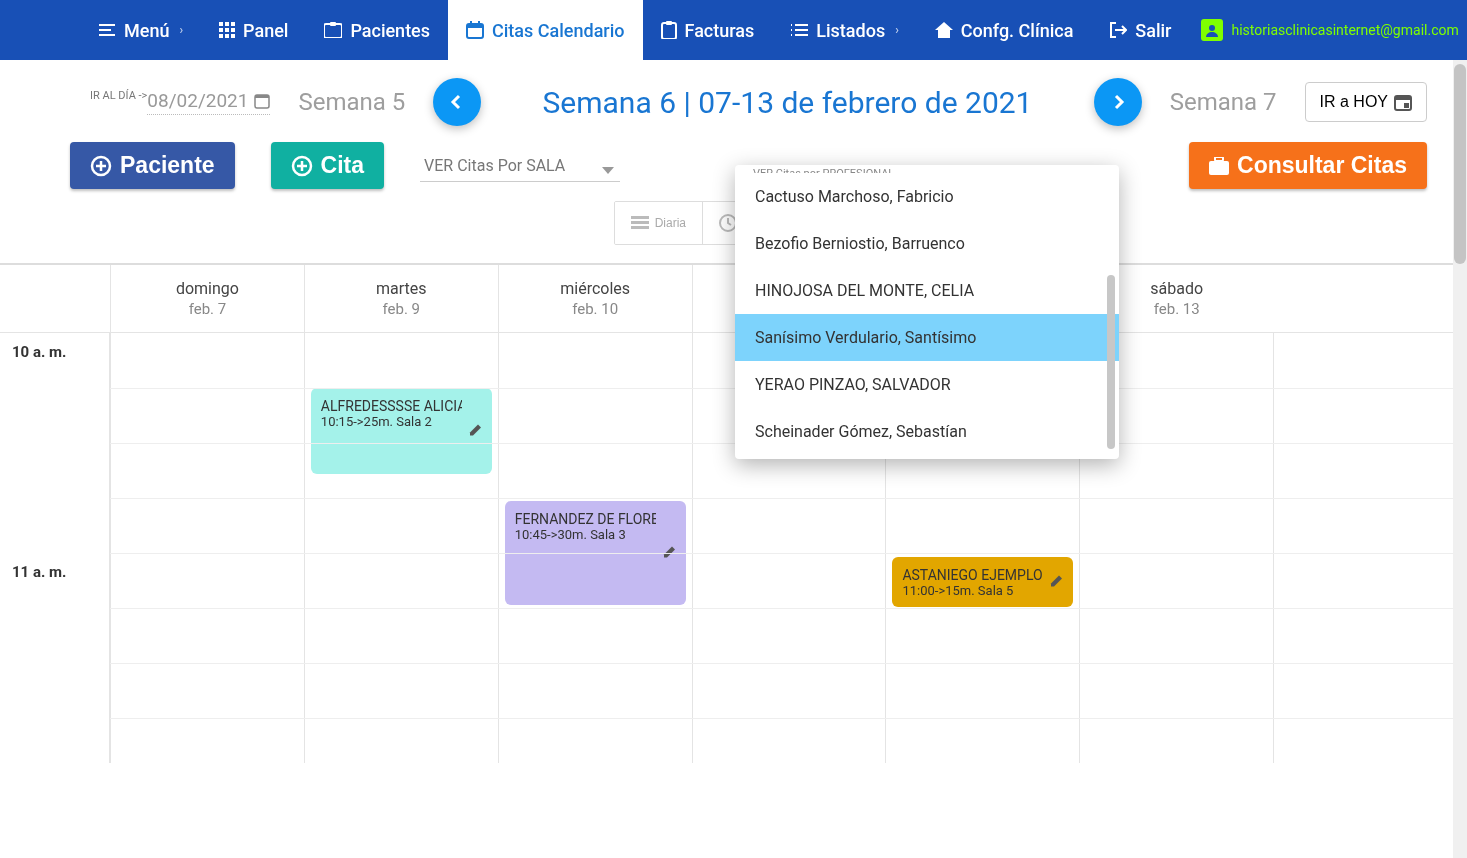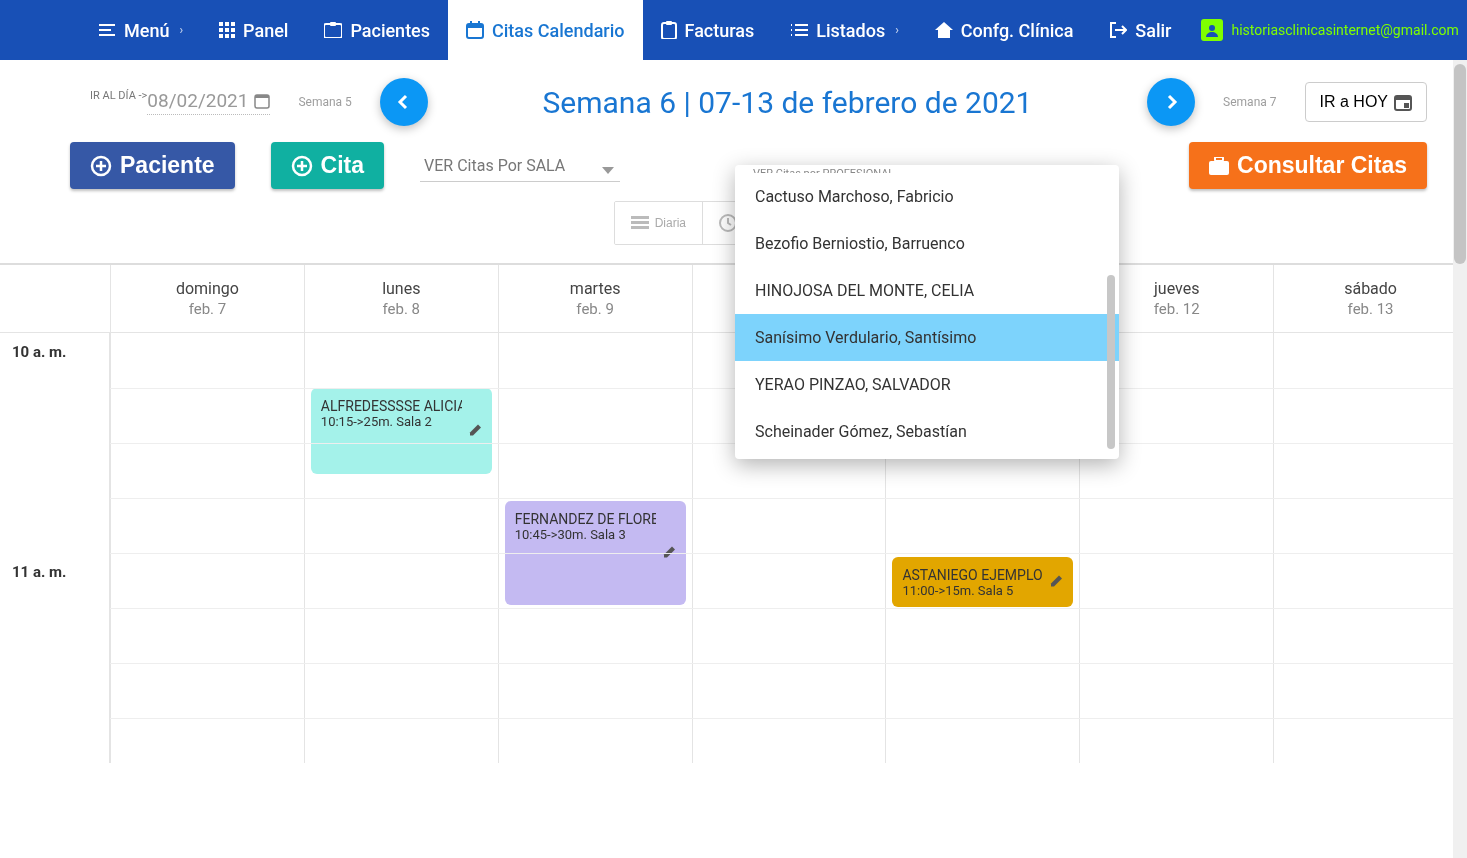--- a/index.html
+++ b/index.html
@@ -11,21 +11,21 @@
   .nav-item.active { background: #fff; color: #1976d2; }
   .nav-item .chev { color: rgba(255,255,255,.7); font-size: 12px; margin-left: 2px; }
   .nav-spacer { flex: 1; }
   .nav-user { display: flex; align-items: center; gap: 8px; color: #7fff00; font-size: 14px; padding: 0 12px; }
   .nav-user .avatar { width: 22px; height: 22px; background: #7fff00; border-radius: 3px; display: flex; align-items: center; justify-content: center; }
   
   .subbar { display: flex; align-items: center; padding: 18px 40px 10px 90px; gap: 18px; }
   .goto-day { display: flex; flex-direction: row; }
   .goto-day label { font-size: 11px; color: #777; }
   .date-inp { display: flex; align-items: center; gap: 6px; font-size: 19px; color: #999; border-bottom: 1px dotted #bbb; padding-bottom: 2px; }
-  .week-label { color: #9e9e9e; font-size: 12px; margin: 0 10px; }
+  .week-label { color: #9e9e9e; font-size: 24px; margin: 0 10px; }
   .round-btn { width: 48px; height: 48px; border-radius: 50%; background: #0b97f5; display: flex; align-items: center; justify-content: center; box-shadow: 0 3px 10px rgba(0,0,0,.25); cursor: pointer; border: none; }
   .round-btn svg { stroke: #fff; }
   .title { color: #1976d2; font-size: 30px; font-weight: 400; flex: 1; text-align: center; }
   .today-btn { border: 1px solid #ccc; border-radius: 4px; background: #fff; padding: 10px 14px; display: flex; align-items: center; gap: 6px; font-size: 16px; cursor: pointer; }
   
   .action-row { display: flex; align-items: center; padding: 6px 40px 8px 70px; gap: 36px; }
   .pill-btn { display: flex; align-items: center; gap: 8px; padding: 10px 20px; border-radius: 4px; color: #fff; font-size: 23px; font-weight: 600; border: none; cursor: pointer; box-shadow: 0 2px 3px rgba(0,0,0,.25); }
   .pill-btn.blue { background: #3658a6; }
   .pill-btn.teal { background: #10b0a1; }
   .pill-btn.orange { background: #f6711a; margin-left: auto; }
@@ -270,24 +270,20 @@
   </div>
 
   <div class="calendar">
     <div class="cal-head">
       <div></div>
       <div class="daycol">
           <div class="dayname">domingo</div>
           <div class="daydate">feb. 7</div>
         </div>
       <div class="daycol">
-          <div class="dayname">lunes</div>
-          <div class="daydate">feb. 8</div>
-        </div>
-      <div class="daycol">
           <div class="dayname">martes</div>
           <div class="daydate">feb. 9</div>
         </div>
       <div class="daycol">
           <div class="dayname">miércoles</div>
           <div class="daydate">feb. 10</div>
         </div>
       <div class="daycol">
           <div class="dayname">jueves</div>
           <div class="daydate">feb. 11</div>

